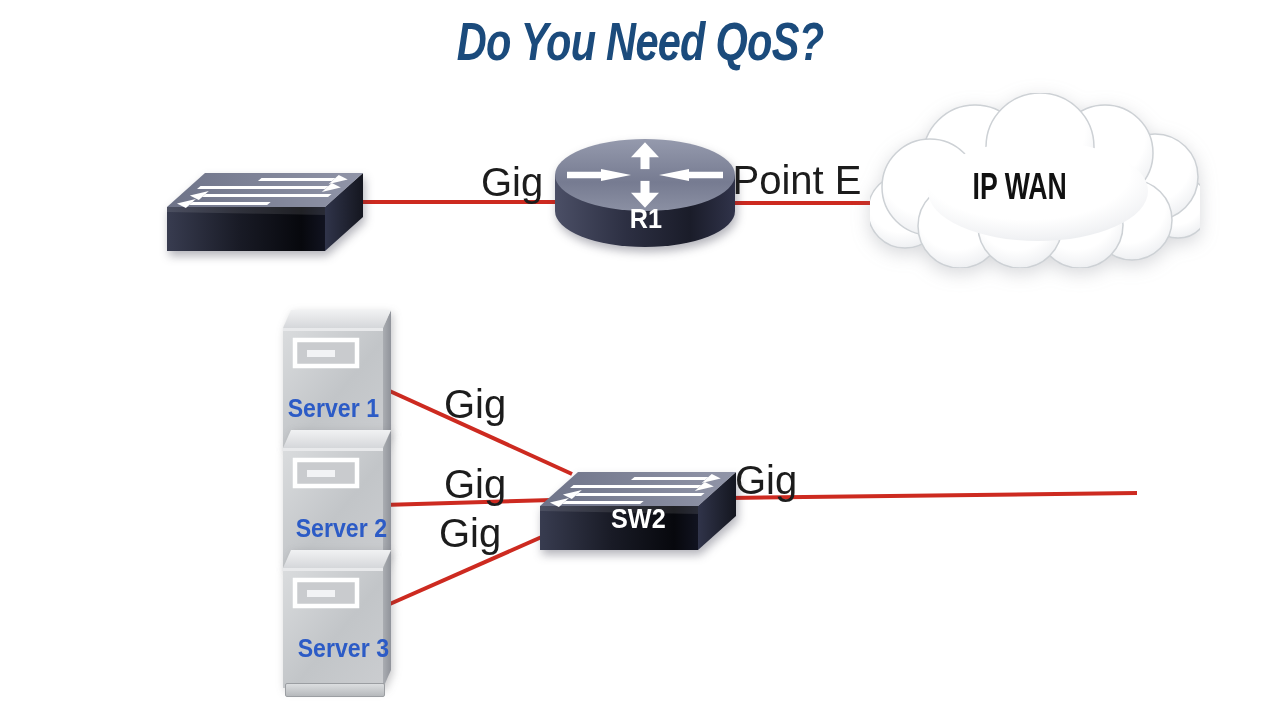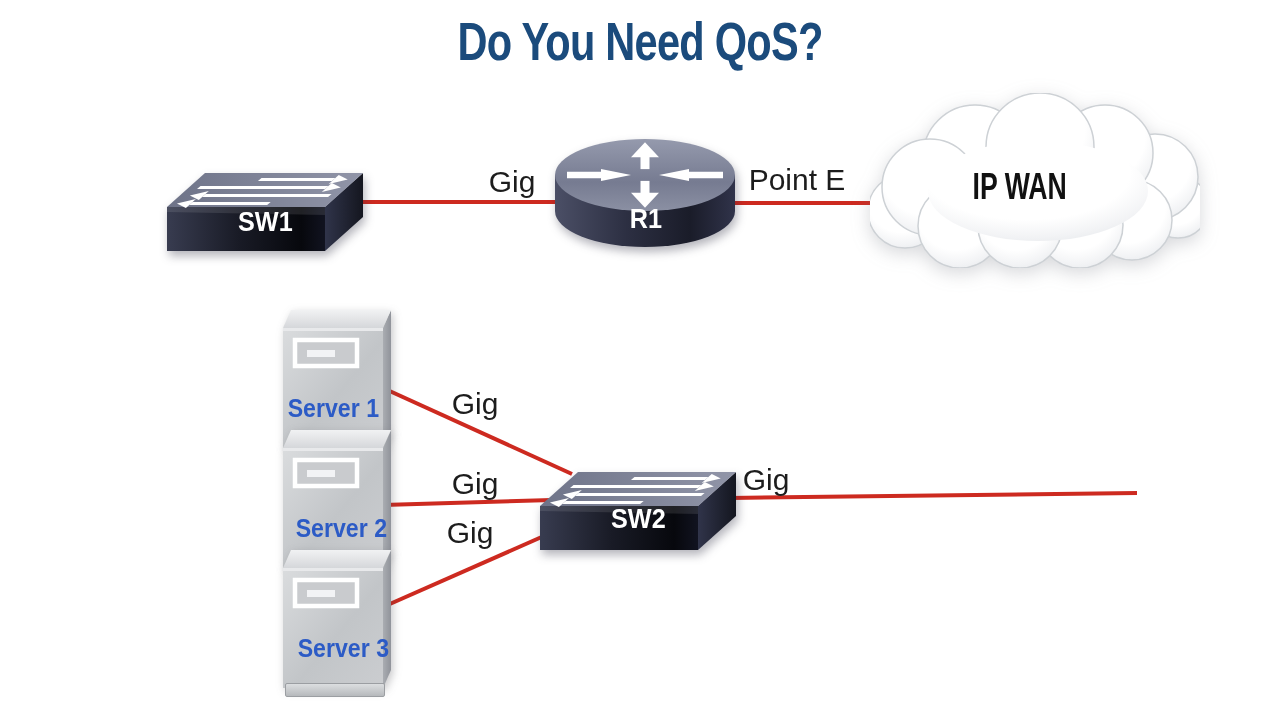--- a/index.html
+++ b/index.html
@@ -3,25 +3,25 @@
 <meta charset="utf-8">
 <style>
   html,body{margin:0;padding:0;background:#fff;}
   .stage{position:relative;width:1280px;height:720px;background:#ffffff;overflow:hidden;
          font-family:"Liberation Sans",sans-serif;}
   .abs{position:absolute;}
   .defs-svg{position:absolute;width:0;height:0;overflow:hidden;}
   .links{position:absolute;left:0;top:0;pointer-events:none;}
   .lbl{position:absolute;display:flex;align-items:center;justify-content:center;white-space:nowrap;}
   .lbl>span{display:inline-block;transform-origin:center;}
-  .title-row{position:absolute;left:0;right:0;top:10px;height:62px;display:flex;align-items:center;justify-content:center;}
+  .title-row{position:absolute;left:0;right:0;top:10px;height:62px;display:flex;align-items:center;justify-content:center;font-style:italic;}
   .title{display:inline-block;font-size:54px;font-weight:bold;letter-spacing:-1px;
          color:var(--title,#1b4b7c);transform:scaleX(0.77);transform-origin:center;}
   .devlbl span{font-size:28px;font-weight:bold;color:var(--device_label,#ffffff);transform:scaleX(0.9);}
-  .linklbl span{font-size:30px;font-weight:400;color:var(--link_label,#1c1c1c);}
+  .linklbl span{font-size:40px;font-weight:400;color:var(--link_label,#1c1c1c);}
   .caption span{font-size:30px;font-weight:bold;color:var(--caption,#e03826);transform:scaleX(0.77);}
   .serverlbl span{font-size:26px;font-weight:bold;color:var(--server_label,#2c5bc6);transform:scaleX(0.89);}
   .wanlbl span{font-size:36px;font-weight:bold;color:var(--wan_label,#111111);transform:scaleX(0.74);}
   .dev-shadow{filter:drop-shadow(2px 5px 5px rgba(40,40,60,0.35));}
   .srv-shadow{filter:drop-shadow(2px 3px 4px rgba(70,70,75,0.30));}
   .cloud-shadow{filter:drop-shadow(0px 5px 9px rgba(110,115,125,0.28));}
   .slab{background:linear-gradient(#dcdee0,#b6b9bc);border:1px solid #9b9ea2;border-radius:2px;}
 </style>
 </head>
 <body>
@@ -170,23 +170,20 @@
     </svg>
   <svg class="abs srv-shadow" style="left:283px;top:540px" width="108" height="148">
       <use href="#sym-server"></use>
     </svg>
   <div class="abs slab" style="left:285px;top:683px;width:98px;height:12px"></div>
 
   <svg class="abs dev-shadow" style="left:540px;top:456px" width="196" height="94">
       <use href="#sym-switch"></use>
     </svg>
 
-  <div class="lbl devlbl" style="left:190px;top:206px;width:150px;height:32px">
-    <span>SW1</span>
-    </div>
   <div class="lbl devlbl" style="left:571px;top:203px;width:150px;height:32px">
     <span>R1</span>
     </div>
   <div class="lbl devlbl" style="left:563px;top:503px;width:150px;height:32px">
     <span>SW2</span>
     </div>
   <div class="lbl wanlbl" style="left:945px;top:170px;width:150px;height:34px">
     <span>IP WAN</span>
     </div>
   <div class="lbl serverlbl" style="left:283px;top:393px;width:100px;height:30px">

